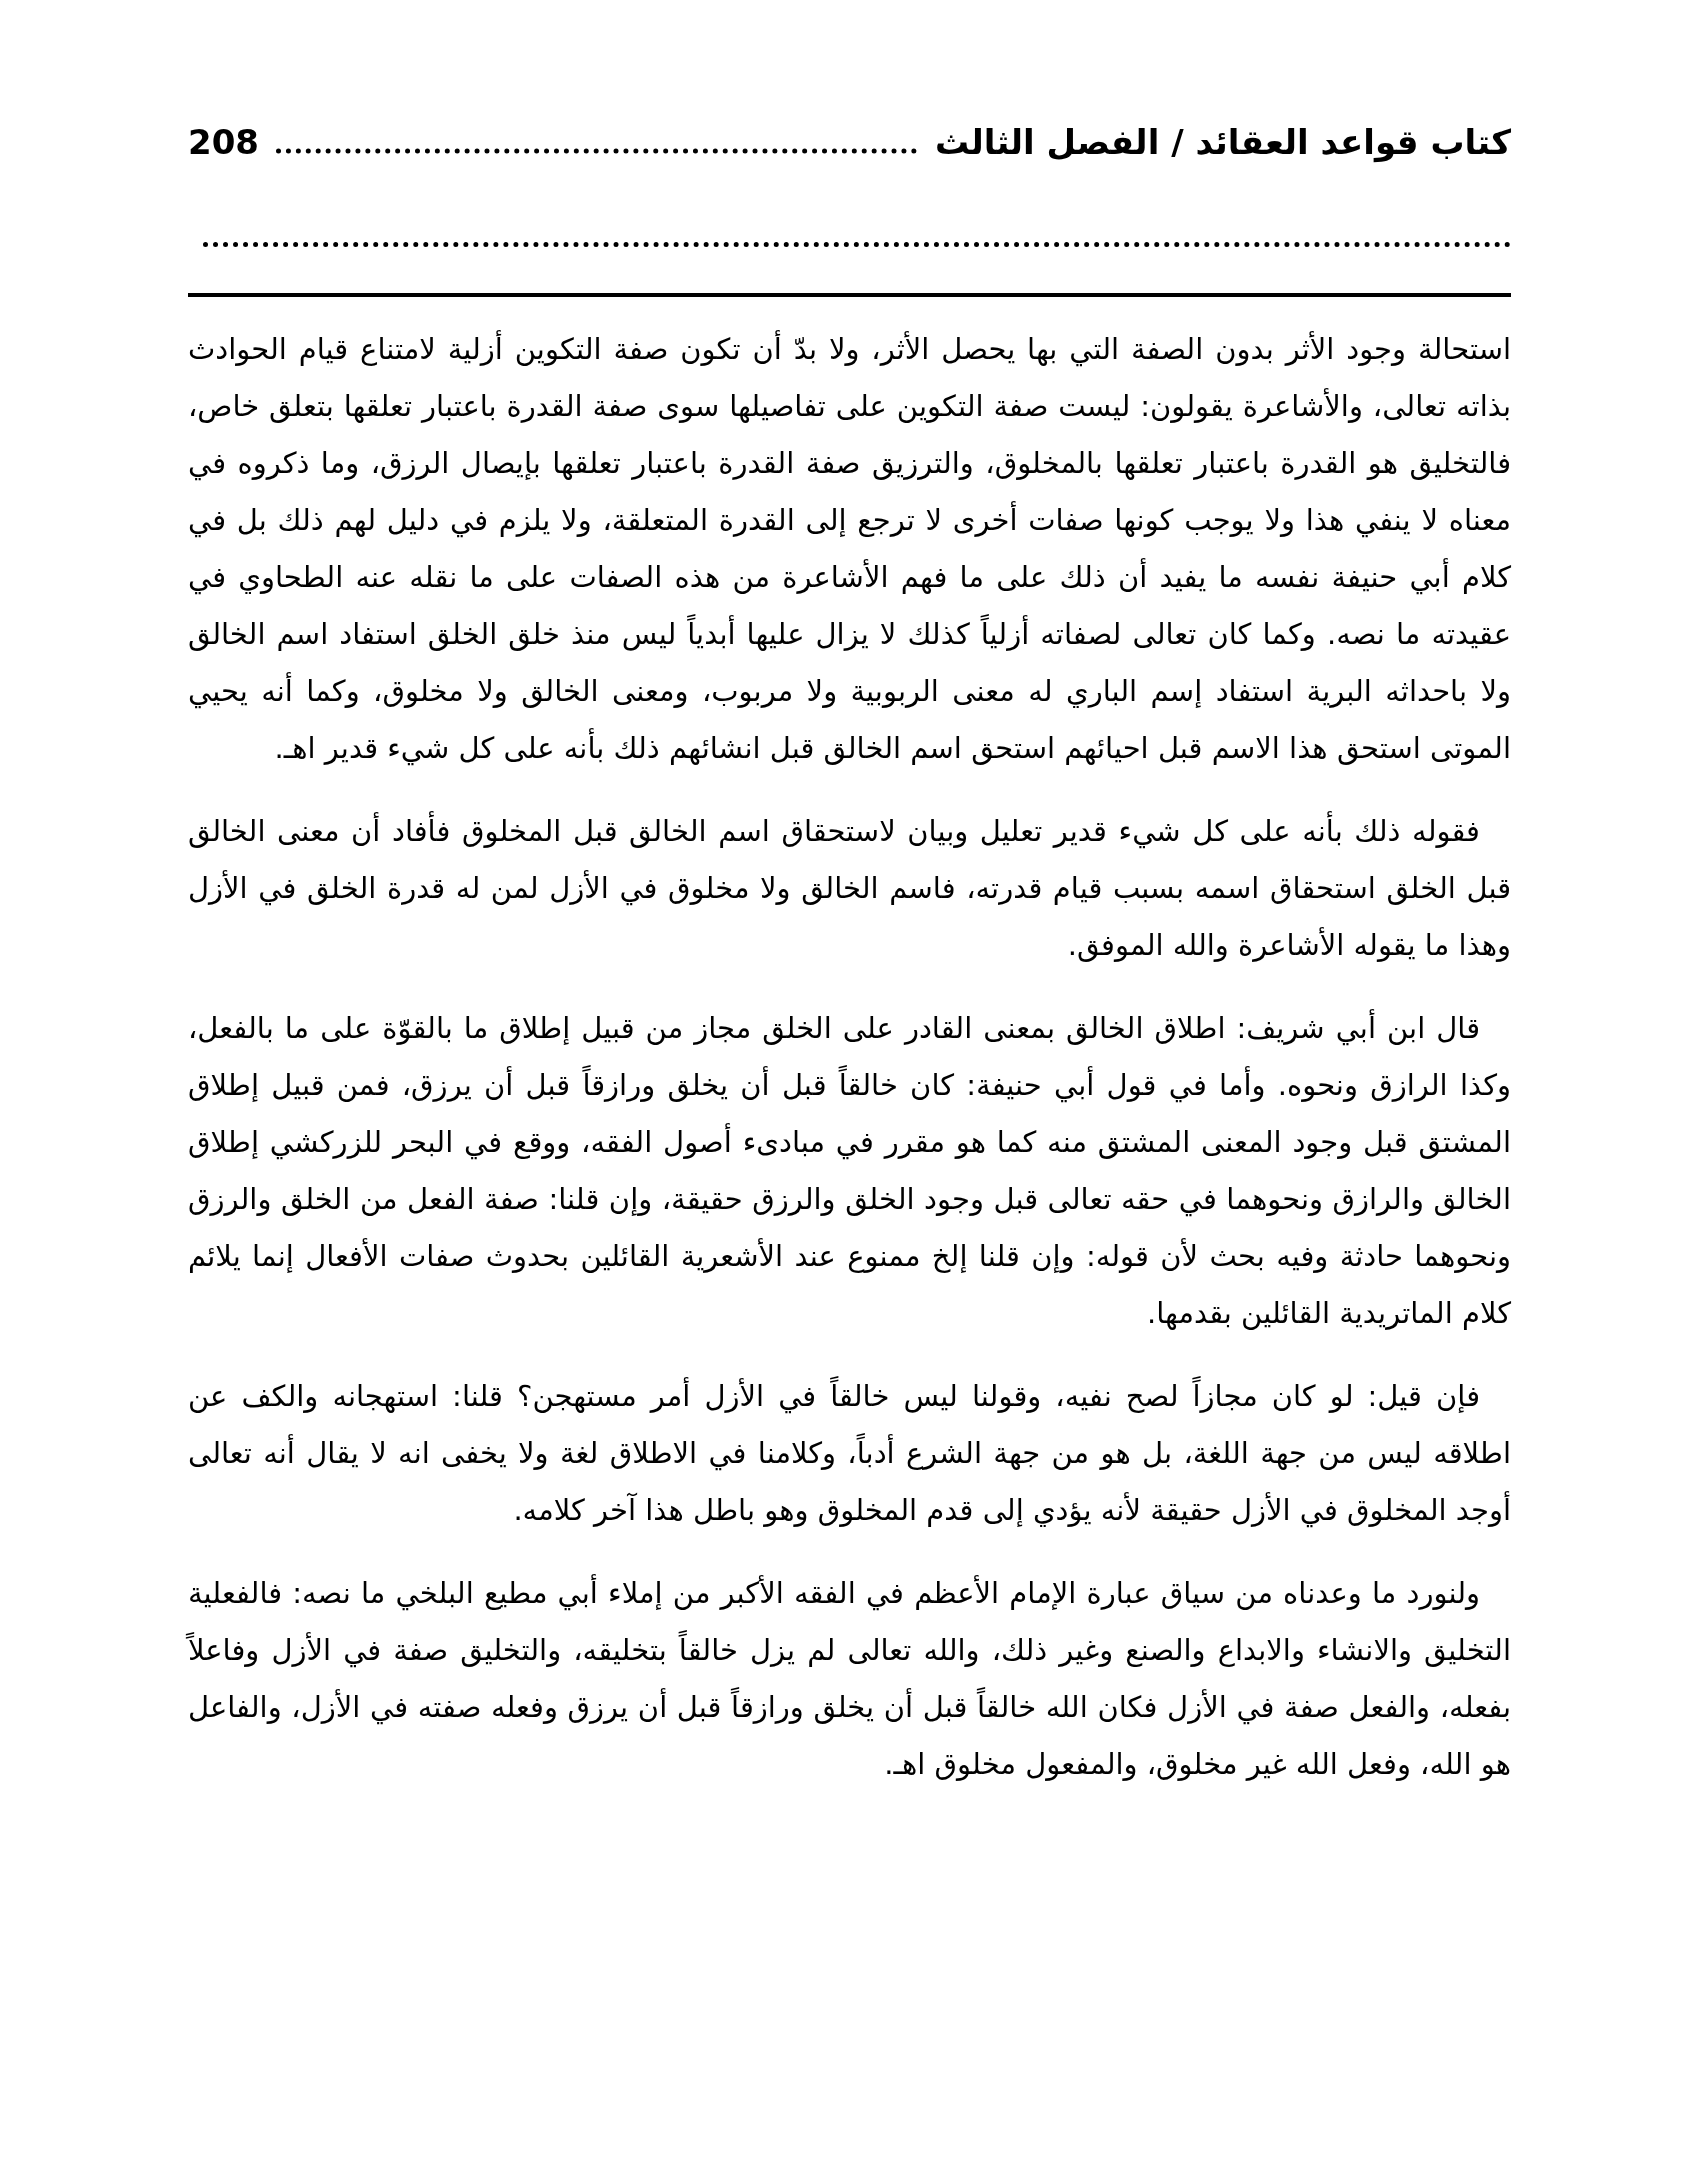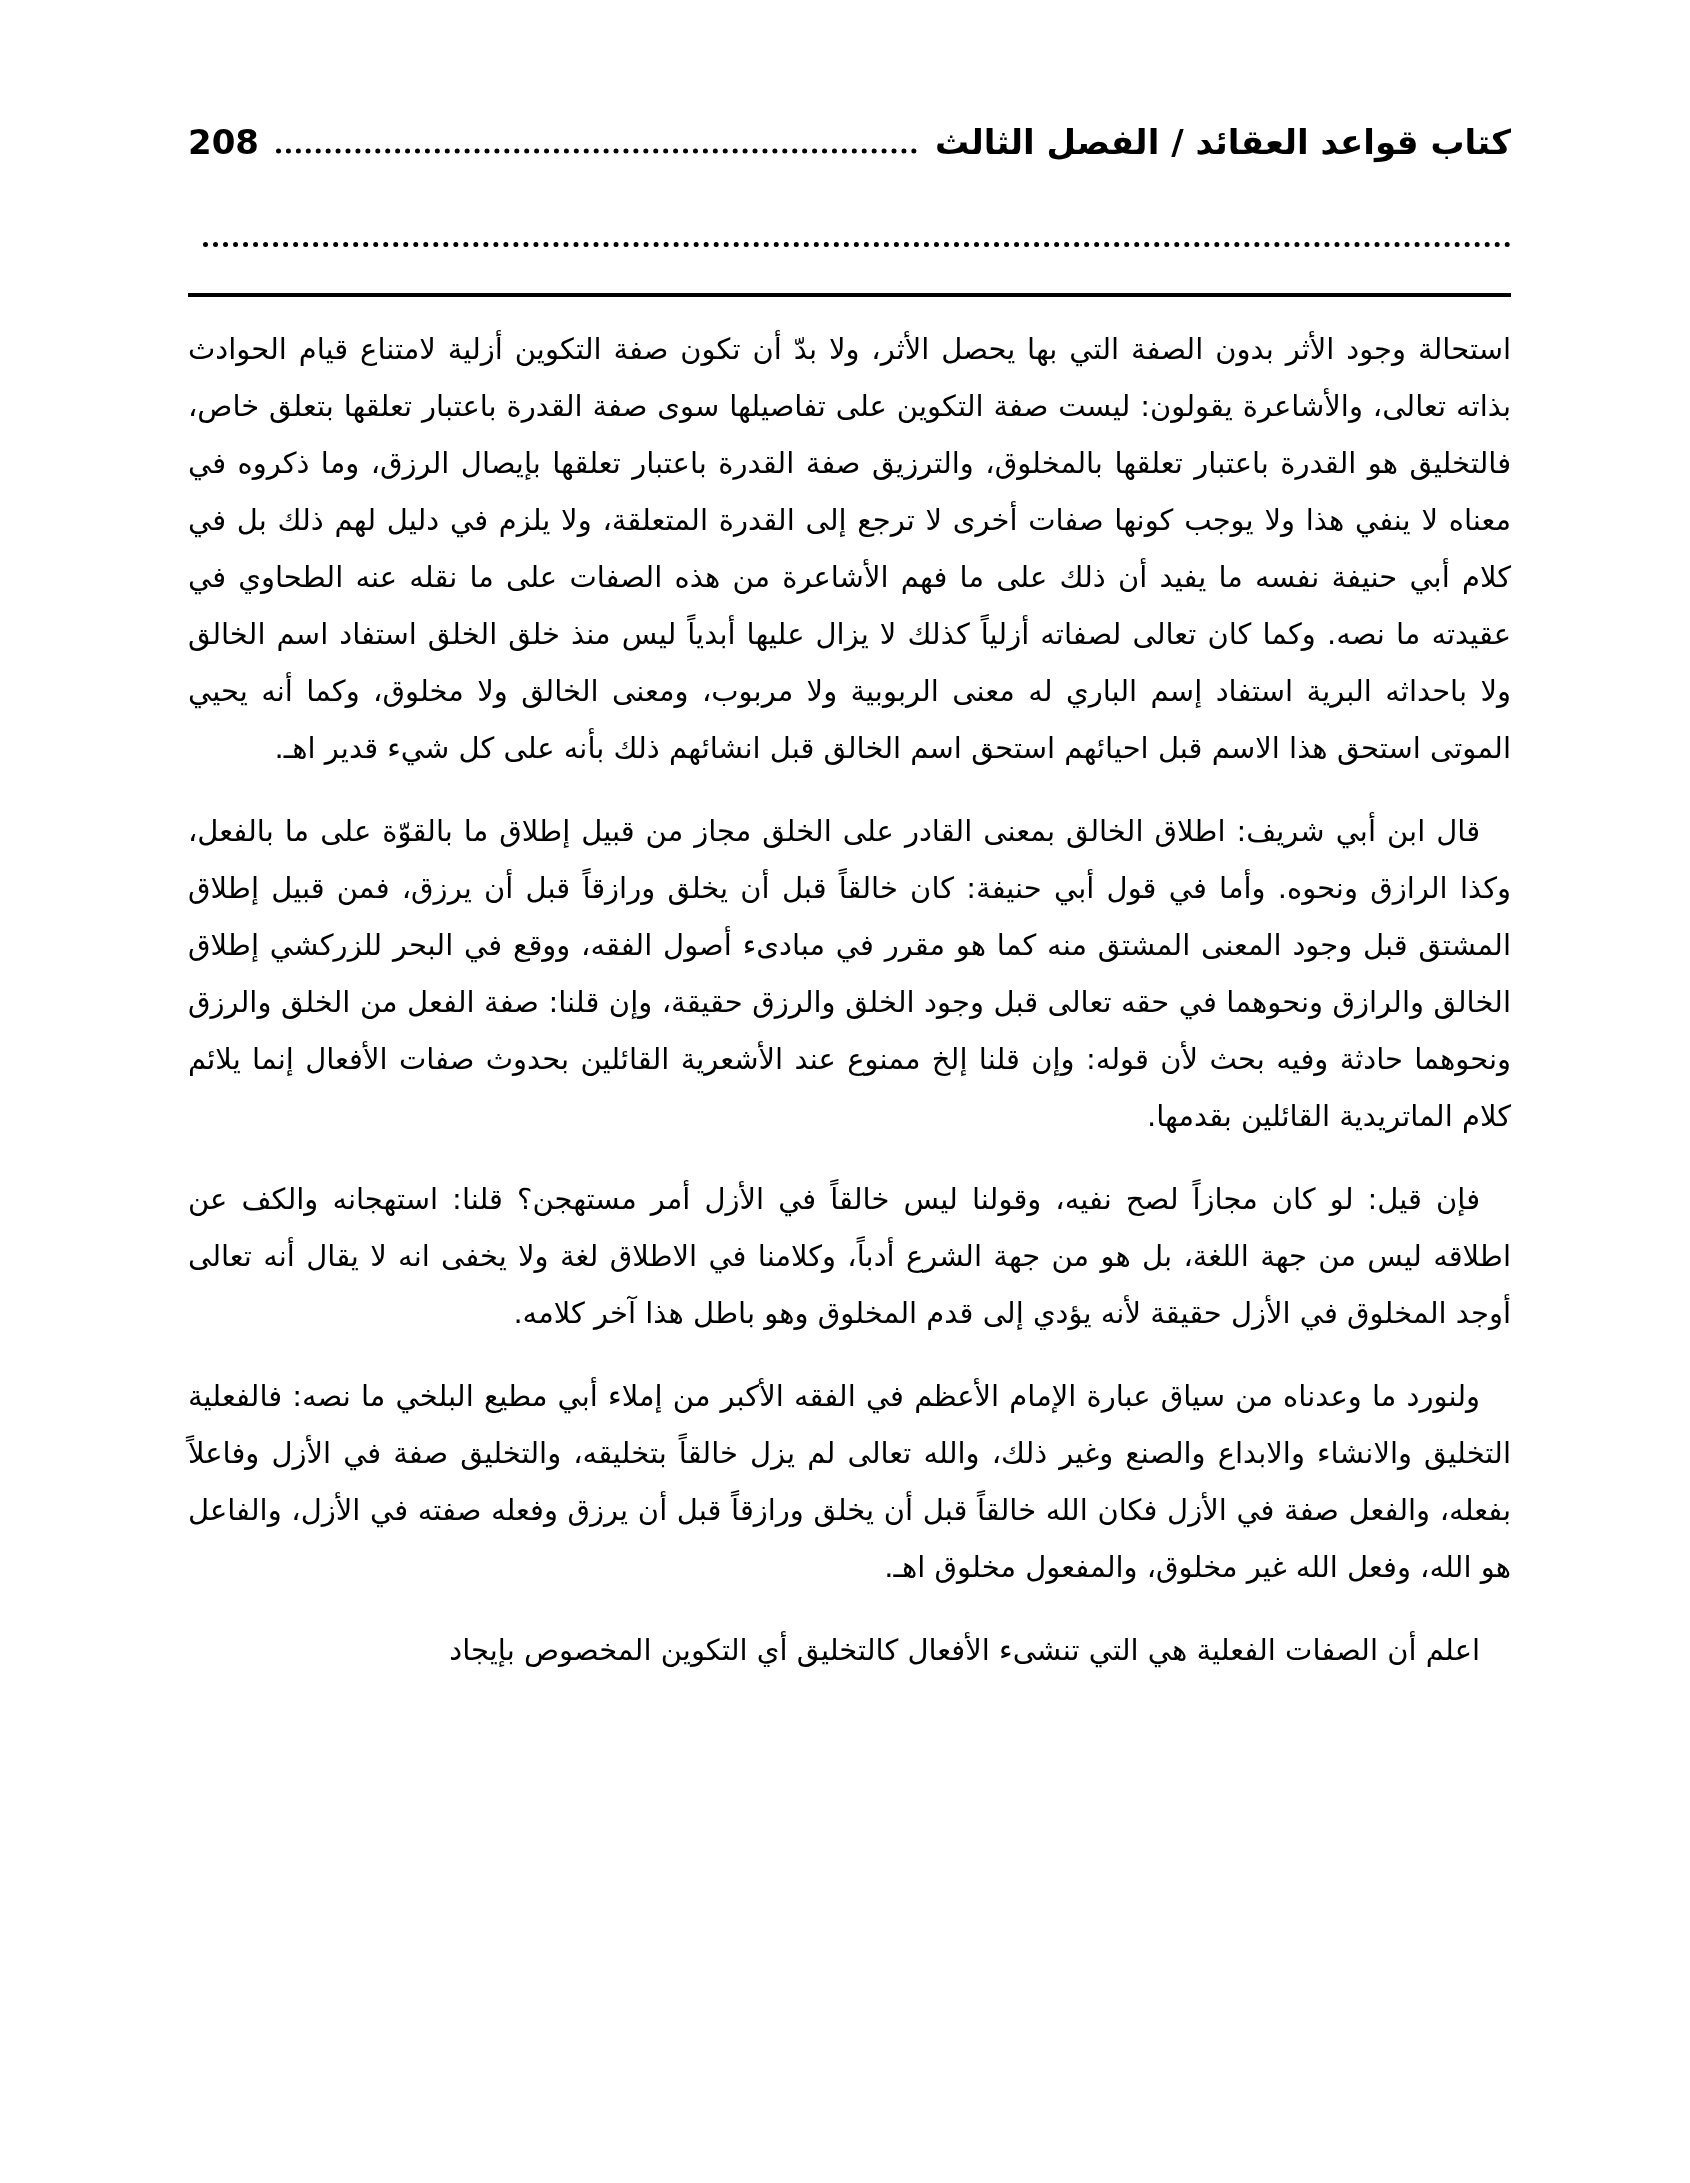--- a/index.html
+++ b/index.html
@@ -24,20 +24,20 @@
     <span class="header-title">كتاب قواعد العقائد / الفصل الثالث</span>
     <span class="header-leader"></span>
     <span class="page-number">208</span>
   </div>
 
   <div class="dotted-rule"></div>
   <div class="solid-rule"></div>
 
   <div class="body-text">
     <p class="para">استحالة وجود الأثر بدون الصفة التي بها يحصل الأثر، ولا بدّ أن تكون صفة التكوين أزلية لامتناع قيام الحوادث بذاته تعالى، والأشاعرة يقولون: ليست صفة التكوين على تفاصيلها سوى صفة القدرة باعتبار تعلقها بتعلق خاص، فالتخليق هو القدرة باعتبار تعلقها بالمخلوق، والترزيق صفة القدرة باعتبار تعلقها بإيصال الرزق، وما ذكروه في معناه لا ينفي هذا ولا يوجب كونها صفات أخرى لا ترجع إلى القدرة المتعلقة، ولا يلزم في دليل لهم ذلك بل في كلام أبي حنيفة نفسه ما يفيد أن ذلك على ما فهم الأشاعرة من هذه الصفات على ما نقله عنه الطحاوي في عقيدته ما نصه. وكما كان تعالى لصفاته أزلياً كذلك لا يزال عليها أبدياً ليس منذ خلق الخلق استفاد اسم الخالق ولا باحداثه البرية استفاد إسم الباري له معنى الربوبية ولا مربوب، ومعنى الخالق ولا مخلوق، وكما أنه يحيي الموتى استحق هذا الاسم قبل احيائهم استحق اسم الخالق قبل انشائهم ذلك بأنه على كل شيء قدير اهـ.</p>
+    <p class="para indent">فقوله ذلك بأنه على كل شيء قدير تعليل وبيان لاستحقاق اسم الخالق قبل المخلوق فأفاد أن معنى الخالق قبل الخلق استحقاق اسمه بسبب قيام قدرته، فاسم الخالق ولا مخلوق في الأزل لمن له قدرة الخلق في الأزل وهذا ما يقوله الأشاعرة والله الموفق.</p>
     <p class="para indent">قال ابن أبي شريف: اطلاق الخالق بمعنى القادر على الخلق مجاز من قبيل إطلاق ما بالقوّة على ما بالفعل، وكذا الرازق ونحوه. وأما في قول أبي حنيفة: كان خالقاً قبل أن يخلق ورازقاً قبل أن يرزق، فمن قبيل إطلاق المشتق قبل وجود المعنى المشتق منه كما هو مقرر في مبادىء أصول الفقه، ووقع في البحر للزركشي إطلاق الخالق والرازق ونحوهما في حقه تعالى قبل وجود الخلق والرزق حقيقة، وإن قلنا: صفة الفعل من الخلق والرزق ونحوهما حادثة وفيه بحث لأن قوله: وإن قلنا إلخ ممنوع عند الأشعرية القائلين بحدوث صفات الأفعال إنما يلائم كلام الماتريدية القائلين بقدمها.</p>
     <p class="para indent">فإن قيل: لو كان مجازاً لصح نفيه، وقولنا ليس خالقاً في الأزل أمر مستهجن؟ قلنا: استهجانه والكف عن اطلاقه ليس من جهة اللغة، بل هو من جهة الشرع أدباً، وكلامنا في الاطلاق لغة ولا يخفى انه لا يقال أنه تعالى أوجد المخلوق في الأزل حقيقة لأنه يؤدي إلى قدم المخلوق وهو باطل هذا آخر كلامه.</p>
     <p class="para indent">ولنورد ما وعدناه من سياق عبارة الإمام الأعظم في الفقه الأكبر من إملاء أبي مطيع البلخي ما نصه: فالفعلية التخليق والانشاء والابداع والصنع وغير ذلك، والله تعالى لم يزل خالقاً بتخليقه، والتخليق صفة في الأزل وفاعلاً بفعله، والفعل صفة في الأزل فكان الله خالقاً قبل أن يخلق ورازقاً قبل أن يرزق وفعله صفته في الأزل، والفاعل هو الله، وفعل الله غير مخلوق، والمفعول مخلوق اهـ.</p>
-    <p class="para indent">اعلم أن الصفات الفعلية هي التي تنشىء الأفعال كالتخليق أي التكوين المخصوص بإيجاد</p>
   </div>
 
 </div>
 
 
 </body></html>

